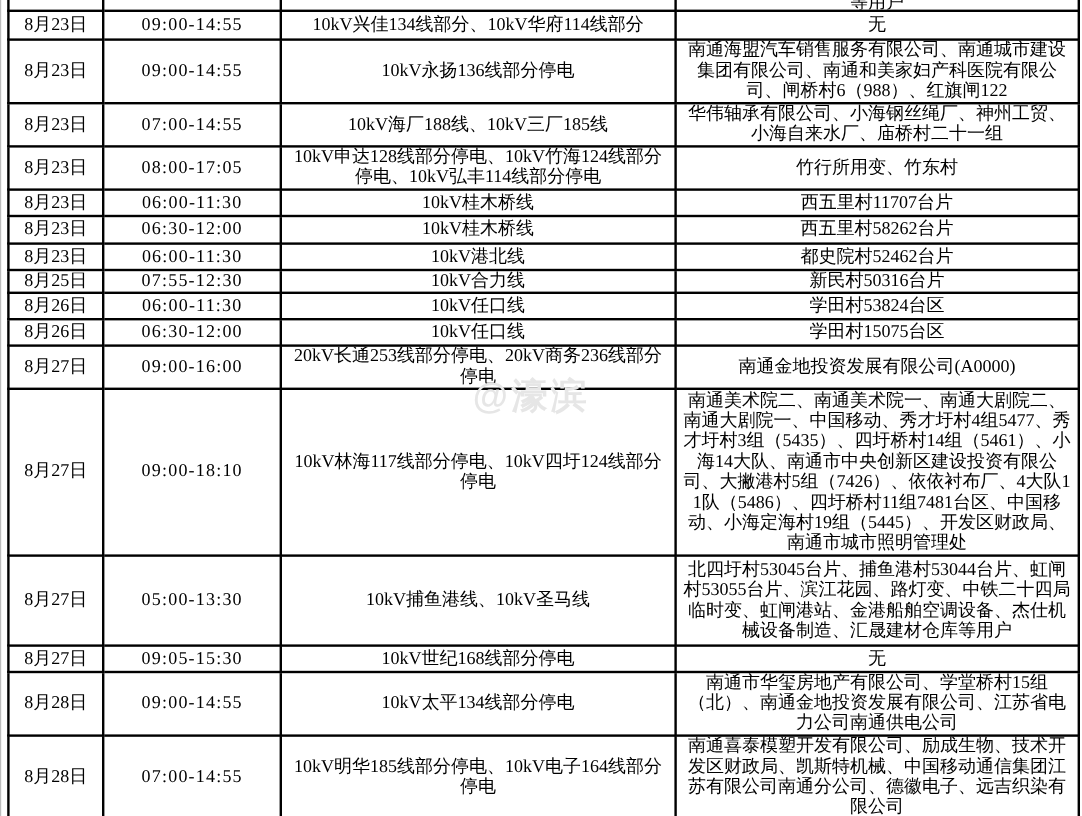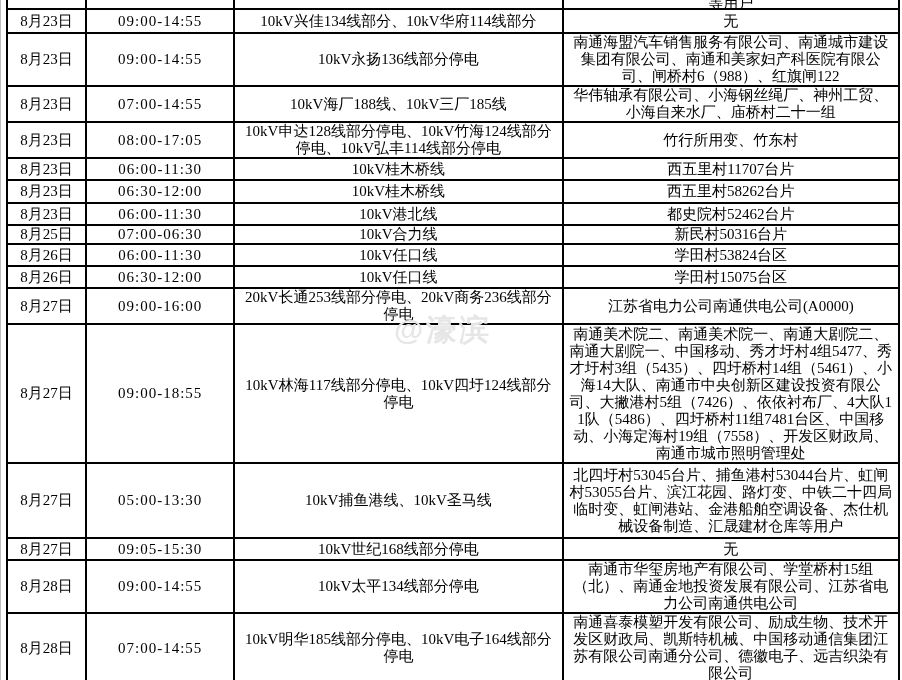--- a/index.html
+++ b/index.html
@@ -114,47 +114,47 @@
           <td class="c-users">西五里村58262台片</td>
         </tr>
         <tr style="height: 22px;">
           <td class="c-date">8月23日</td>
           <td class="c-time">06:00-11:30</td>
           <td class="c-lines">10kV港北线</td>
           <td class="c-users">都史院村52462台片</td>
         </tr>
         <tr style="height: 14px;">
           <td class="c-date">8月25日</td>
-          <td class="c-time">07:00-06:30</td>
+          <td class="c-time">07:55-12:30</td>
           <td class="c-lines">10kV合力线</td>
           <td class="c-users">新民村50316台片</td>
         </tr>
         <tr style="height: 22px;">
           <td class="c-date">8月26日</td>
           <td class="c-time">06:00-11:30</td>
           <td class="c-lines">10kV任口线</td>
           <td class="c-users">学田村53824台区</td>
         </tr>
         <tr style="height: 22px;">
           <td class="c-date">8月26日</td>
           <td class="c-time">06:30-12:00</td>
           <td class="c-lines">10kV任口线</td>
           <td class="c-users">学田村15075台区</td>
         </tr>
         <tr style="height: 36px;">
           <td class="c-date">8月27日</td>
           <td class="c-time">09:00-16:00</td>
           <td class="c-lines">20kV长通253线部分停电、20kV商务236线部分停电</td>
-          <td class="c-users">江苏省电力公司南通供电公司(A0000)</td>
+          <td class="c-users">南通金地投资发展有限公司(A0000)</td>
         </tr>
         <tr style="height: 139px;">
           <td class="c-date">8月27日</td>
-          <td class="c-time">09:00-18:55</td>
+          <td class="c-time">09:00-18:10</td>
           <td class="c-lines">10kV林海117线部分停电、10kV四圩124线部分停电</td>
-          <td class="c-users">南通美术院二、南通美术院一、南通大剧院二、南通大剧院一、中国移动、秀才圩村4组5477、秀才圩村3组（5435）、四圩桥村14组（5461）、小海14大队、南通市中央创新区建设投资有限公司、大撇港村5组（7426）、依依衬布厂、4大队11队（5486）、四圩桥村11组7481台区、中国移动、小海定海村19组（7558）、开发区财政局、南通市城市照明管理处</td>
+          <td class="c-users">南通美术院二、南通美术院一、南通大剧院二、南通大剧院一、中国移动、秀才圩村4组5477、秀才圩村3组（5435）、四圩桥村14组（5461）、小海14大队、南通市中央创新区建设投资有限公司、大撇港村5组（7426）、依依衬布厂、4大队11队（5486）、四圩桥村11组7481台区、中国移动、小海定海村19组（5445）、开发区财政局、南通市城市照明管理处</td>
         </tr>
         <tr style="height: 75px;">
           <td class="c-date">8月27日</td>
           <td class="c-time">05:00-13:30</td>
           <td class="c-lines">10kV捕鱼港线、10kV圣马线</td>
           <td class="c-users">北四圩村53045台片、捕鱼港村53044台片、虹闸村53055台片、滨江花园、路灯变、中铁二十四局临时变、虹闸港站、金港船舶空调设备、杰仕机械设备制造、汇晟建材仓库等用户</td>
         </tr>
         <tr style="height: 22px;">
           <td class="c-date">8月27日</td>
           <td class="c-time">09:05-15:30</td>

